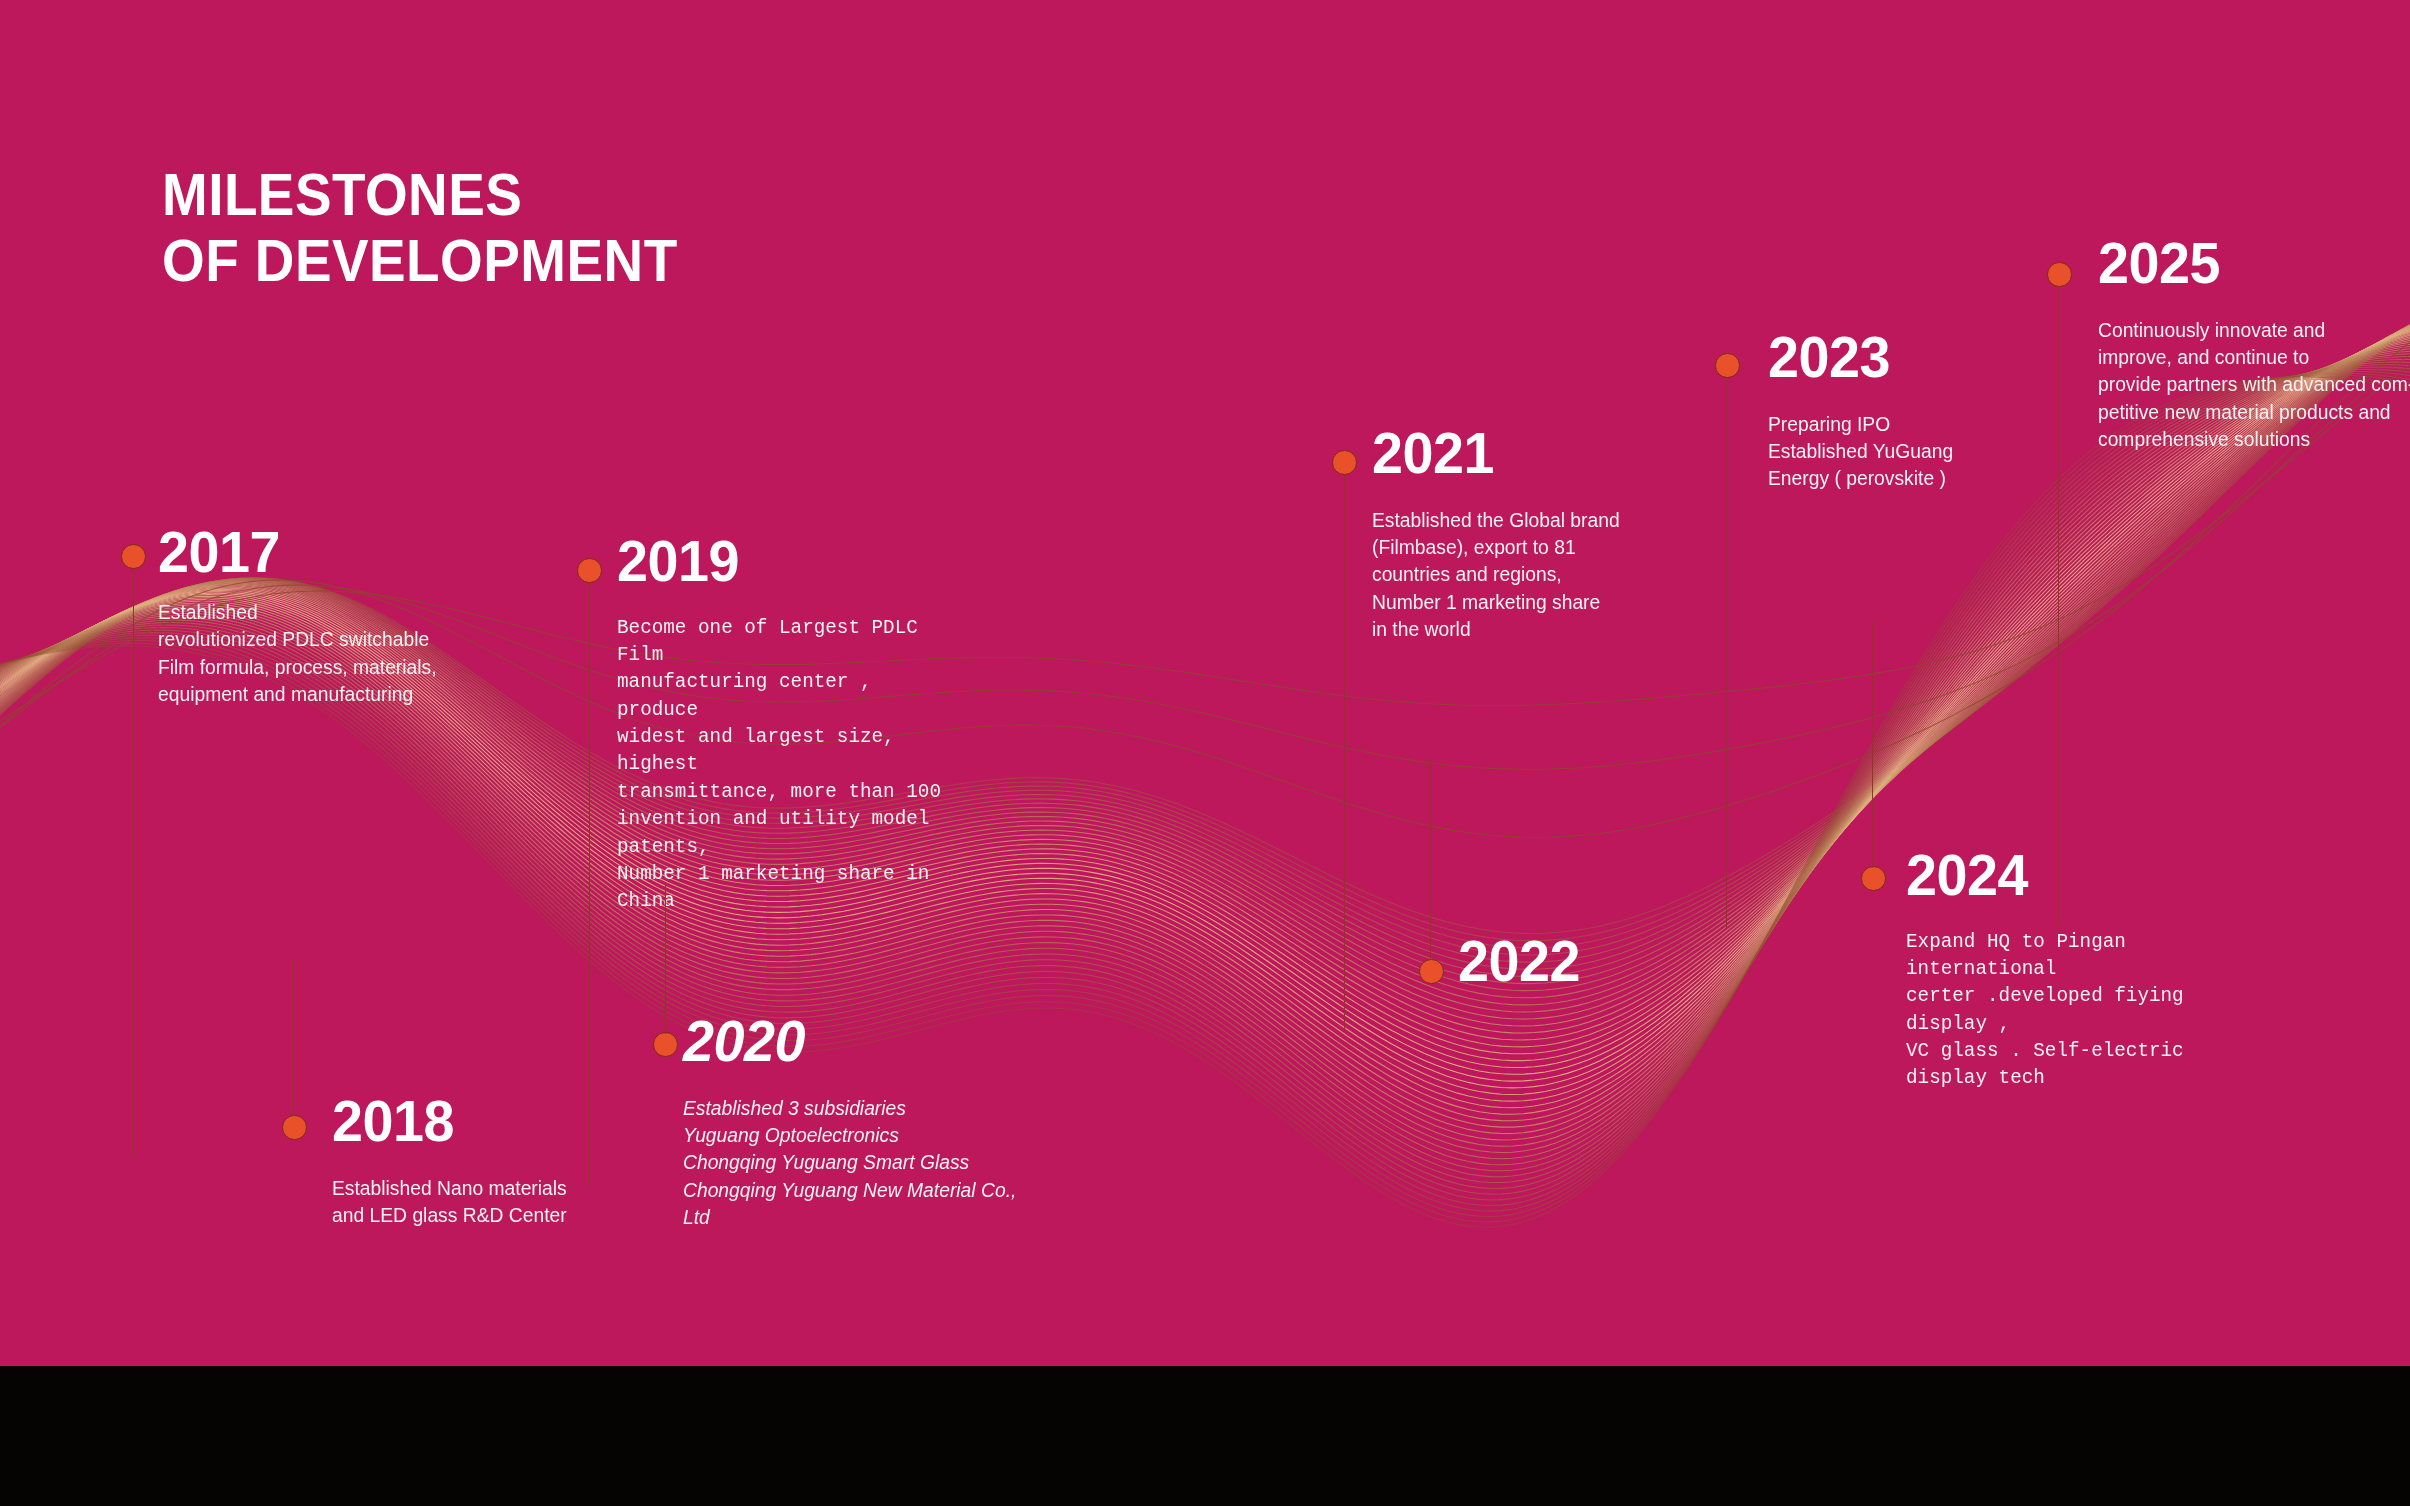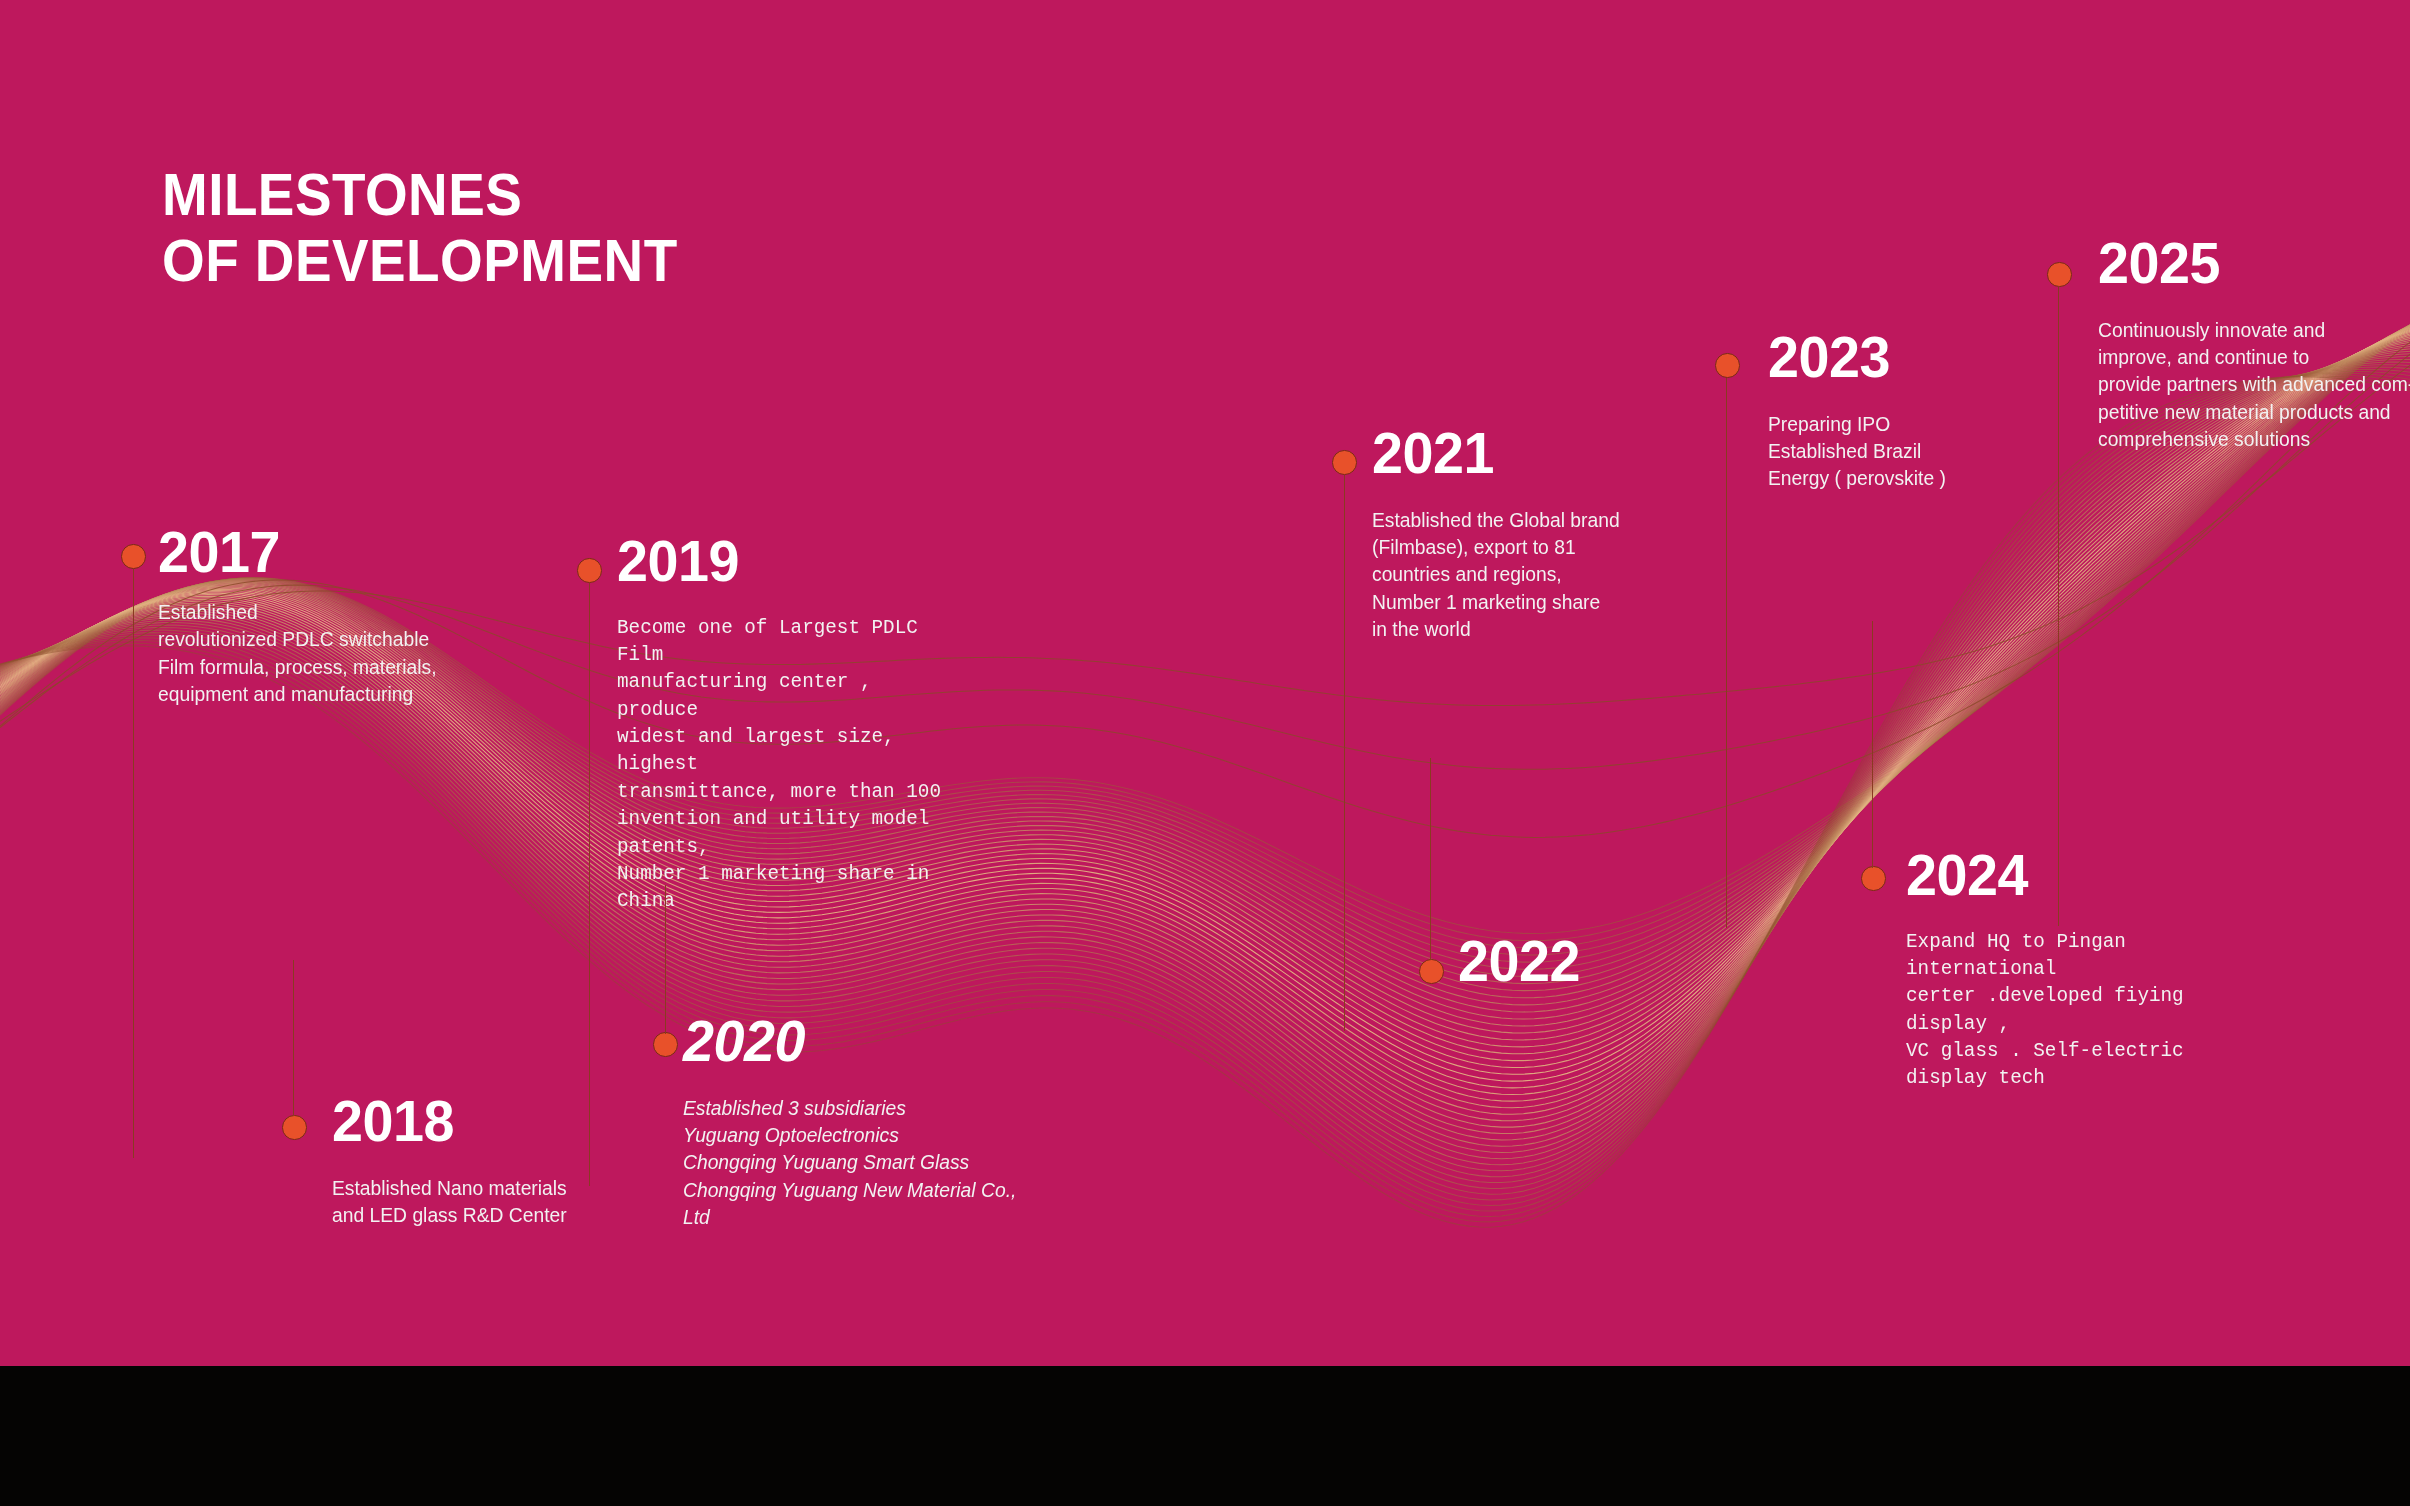--- a/index.html
+++ b/index.html
@@ -202,21 +202,21 @@
 
   <div class="milestone" style="left:1458px; top:932px; width:330px;">
     <div class="ms-year">2022</div>
   </div>
   <div class="ms-marker" style="left:1419px; top:959px;"></div>
   <div class="ms-stem" style="left:1430px; top:758px; height:202px;"></div>
 
   <div class="milestone" style="left:1768px; top:328px; width:311px;">
     <div class="ms-year">2023</div>
     <div class="ms-desc" style="margin-top:24.5px;">Preparing IPO
-Established Brazil
+Established YuGuang
 Energy ( perovskite )</div>
   </div>
   <div class="ms-marker" style="left:1715px; top:353px;"></div>
   <div class="ms-stem" style="left:1726px; top:378px; height:550px;"></div>
 
   <div class="milestone" style="left:1906px; top:846px; width:358px;">
     <div class="ms-year">2024</div>
     <div class="ms-desc" style="margin-top:24.5px;font-family:Liberation Mono, monospace;">Expand HQ to Pingan international
 certer .developed fiying display ,
 VC glass . Self-electric display tech</div>

